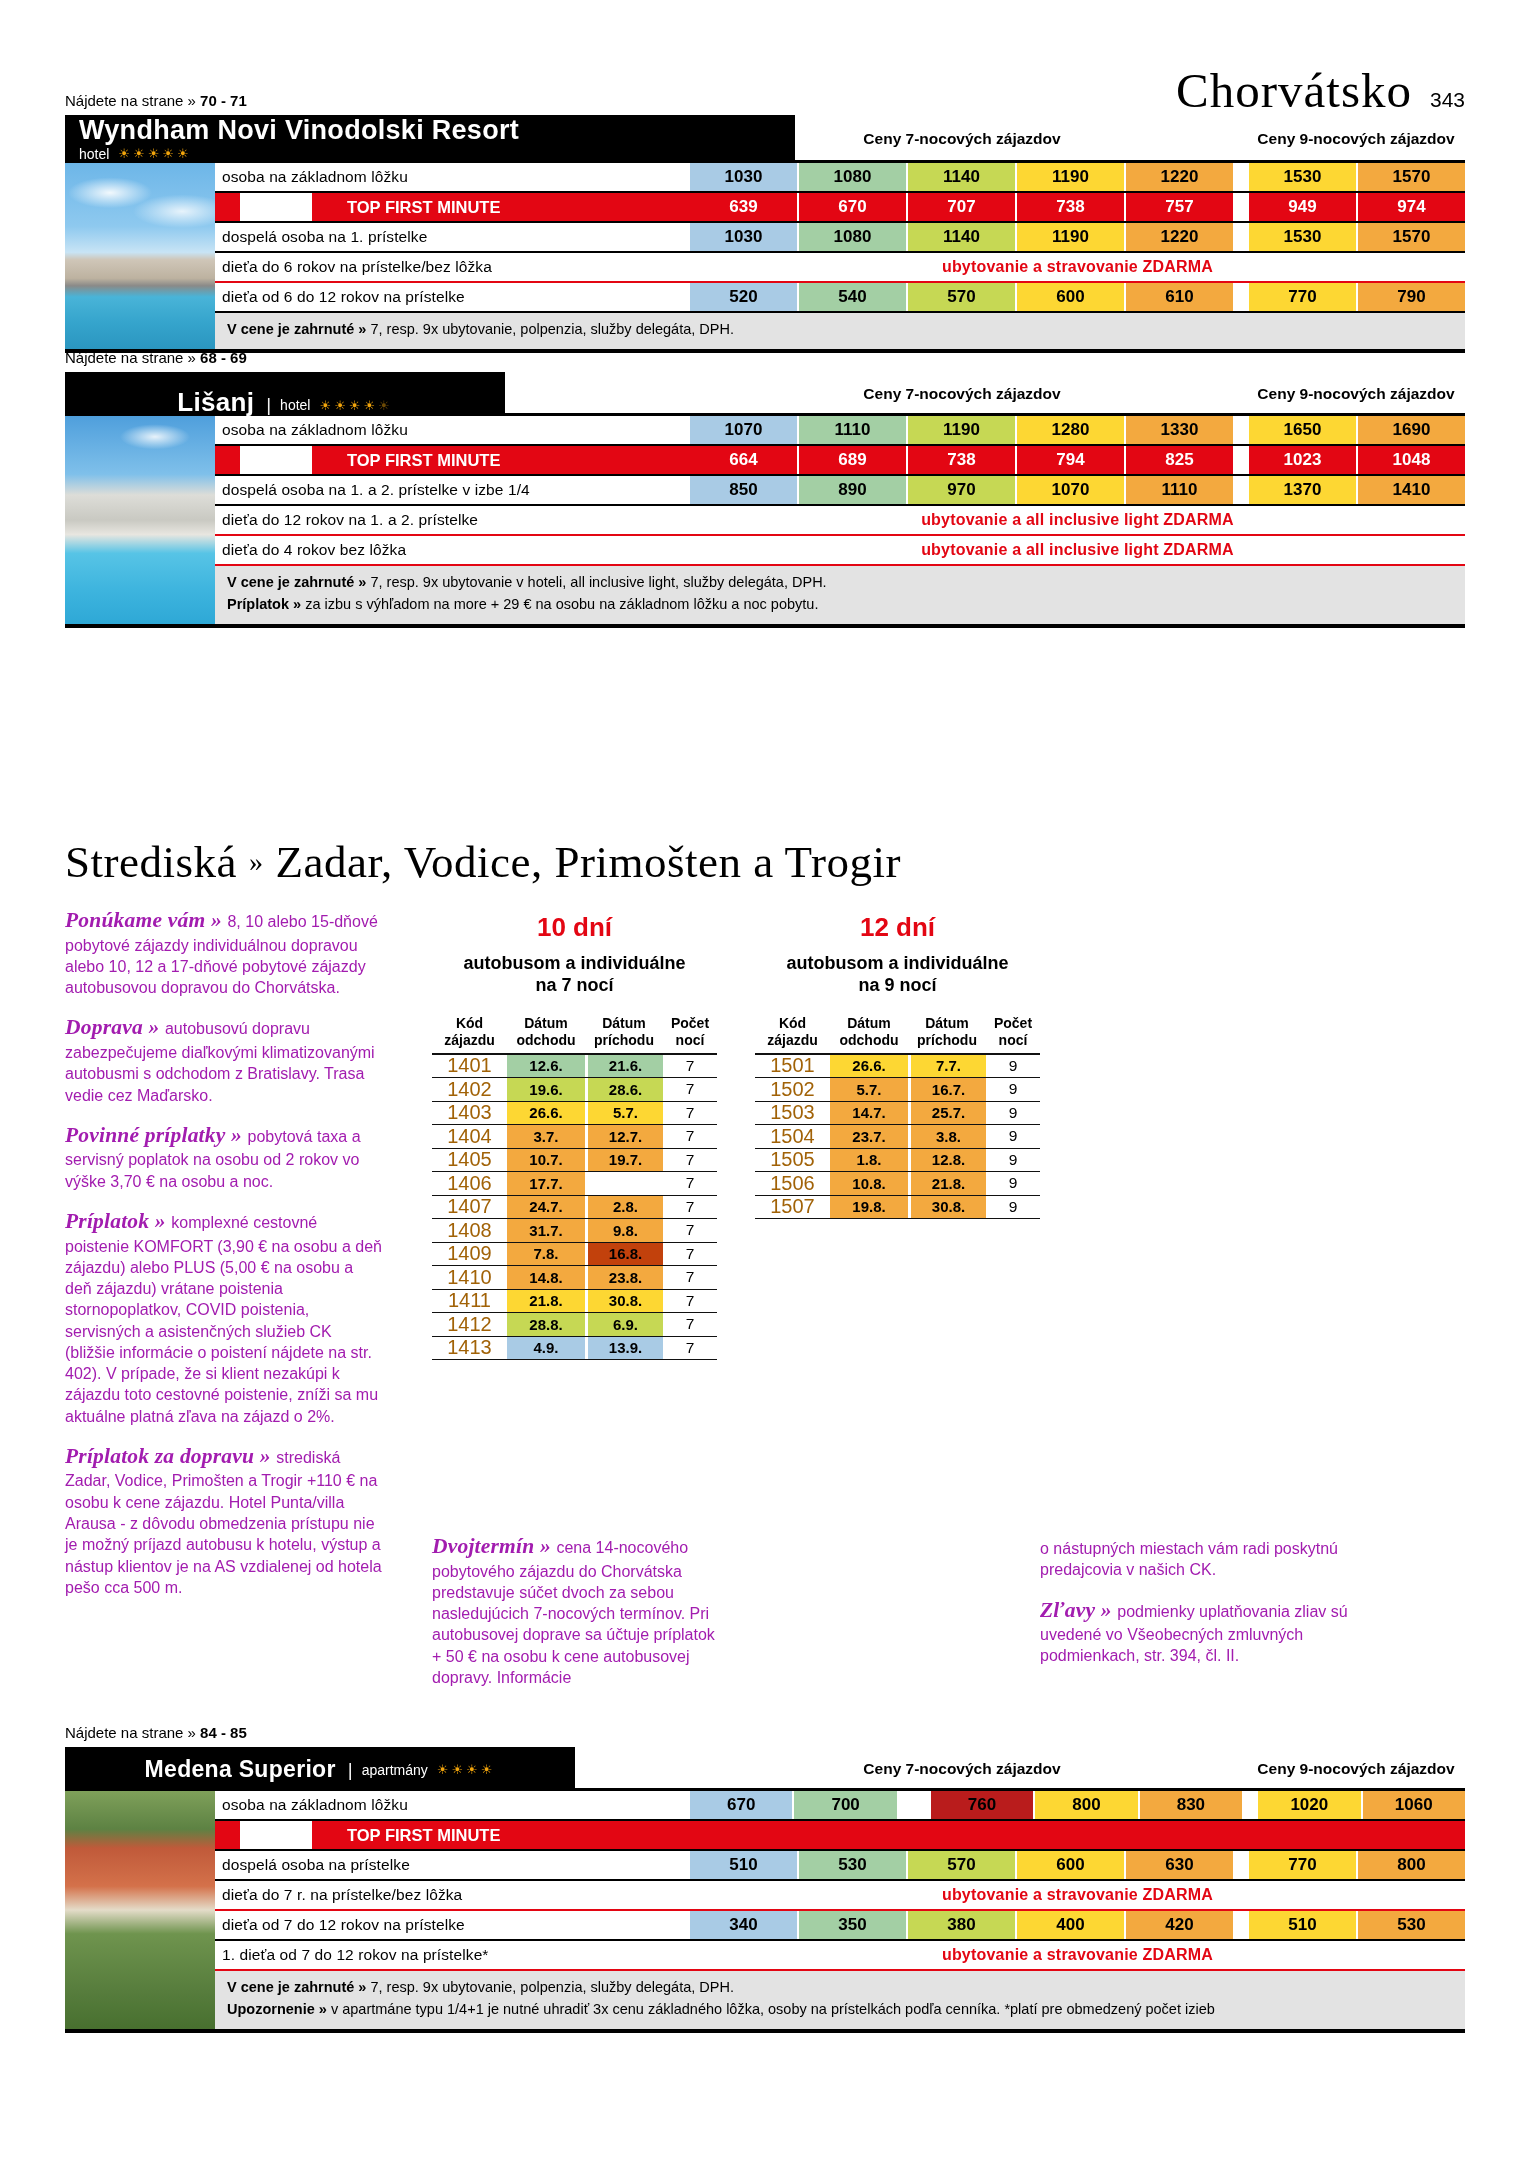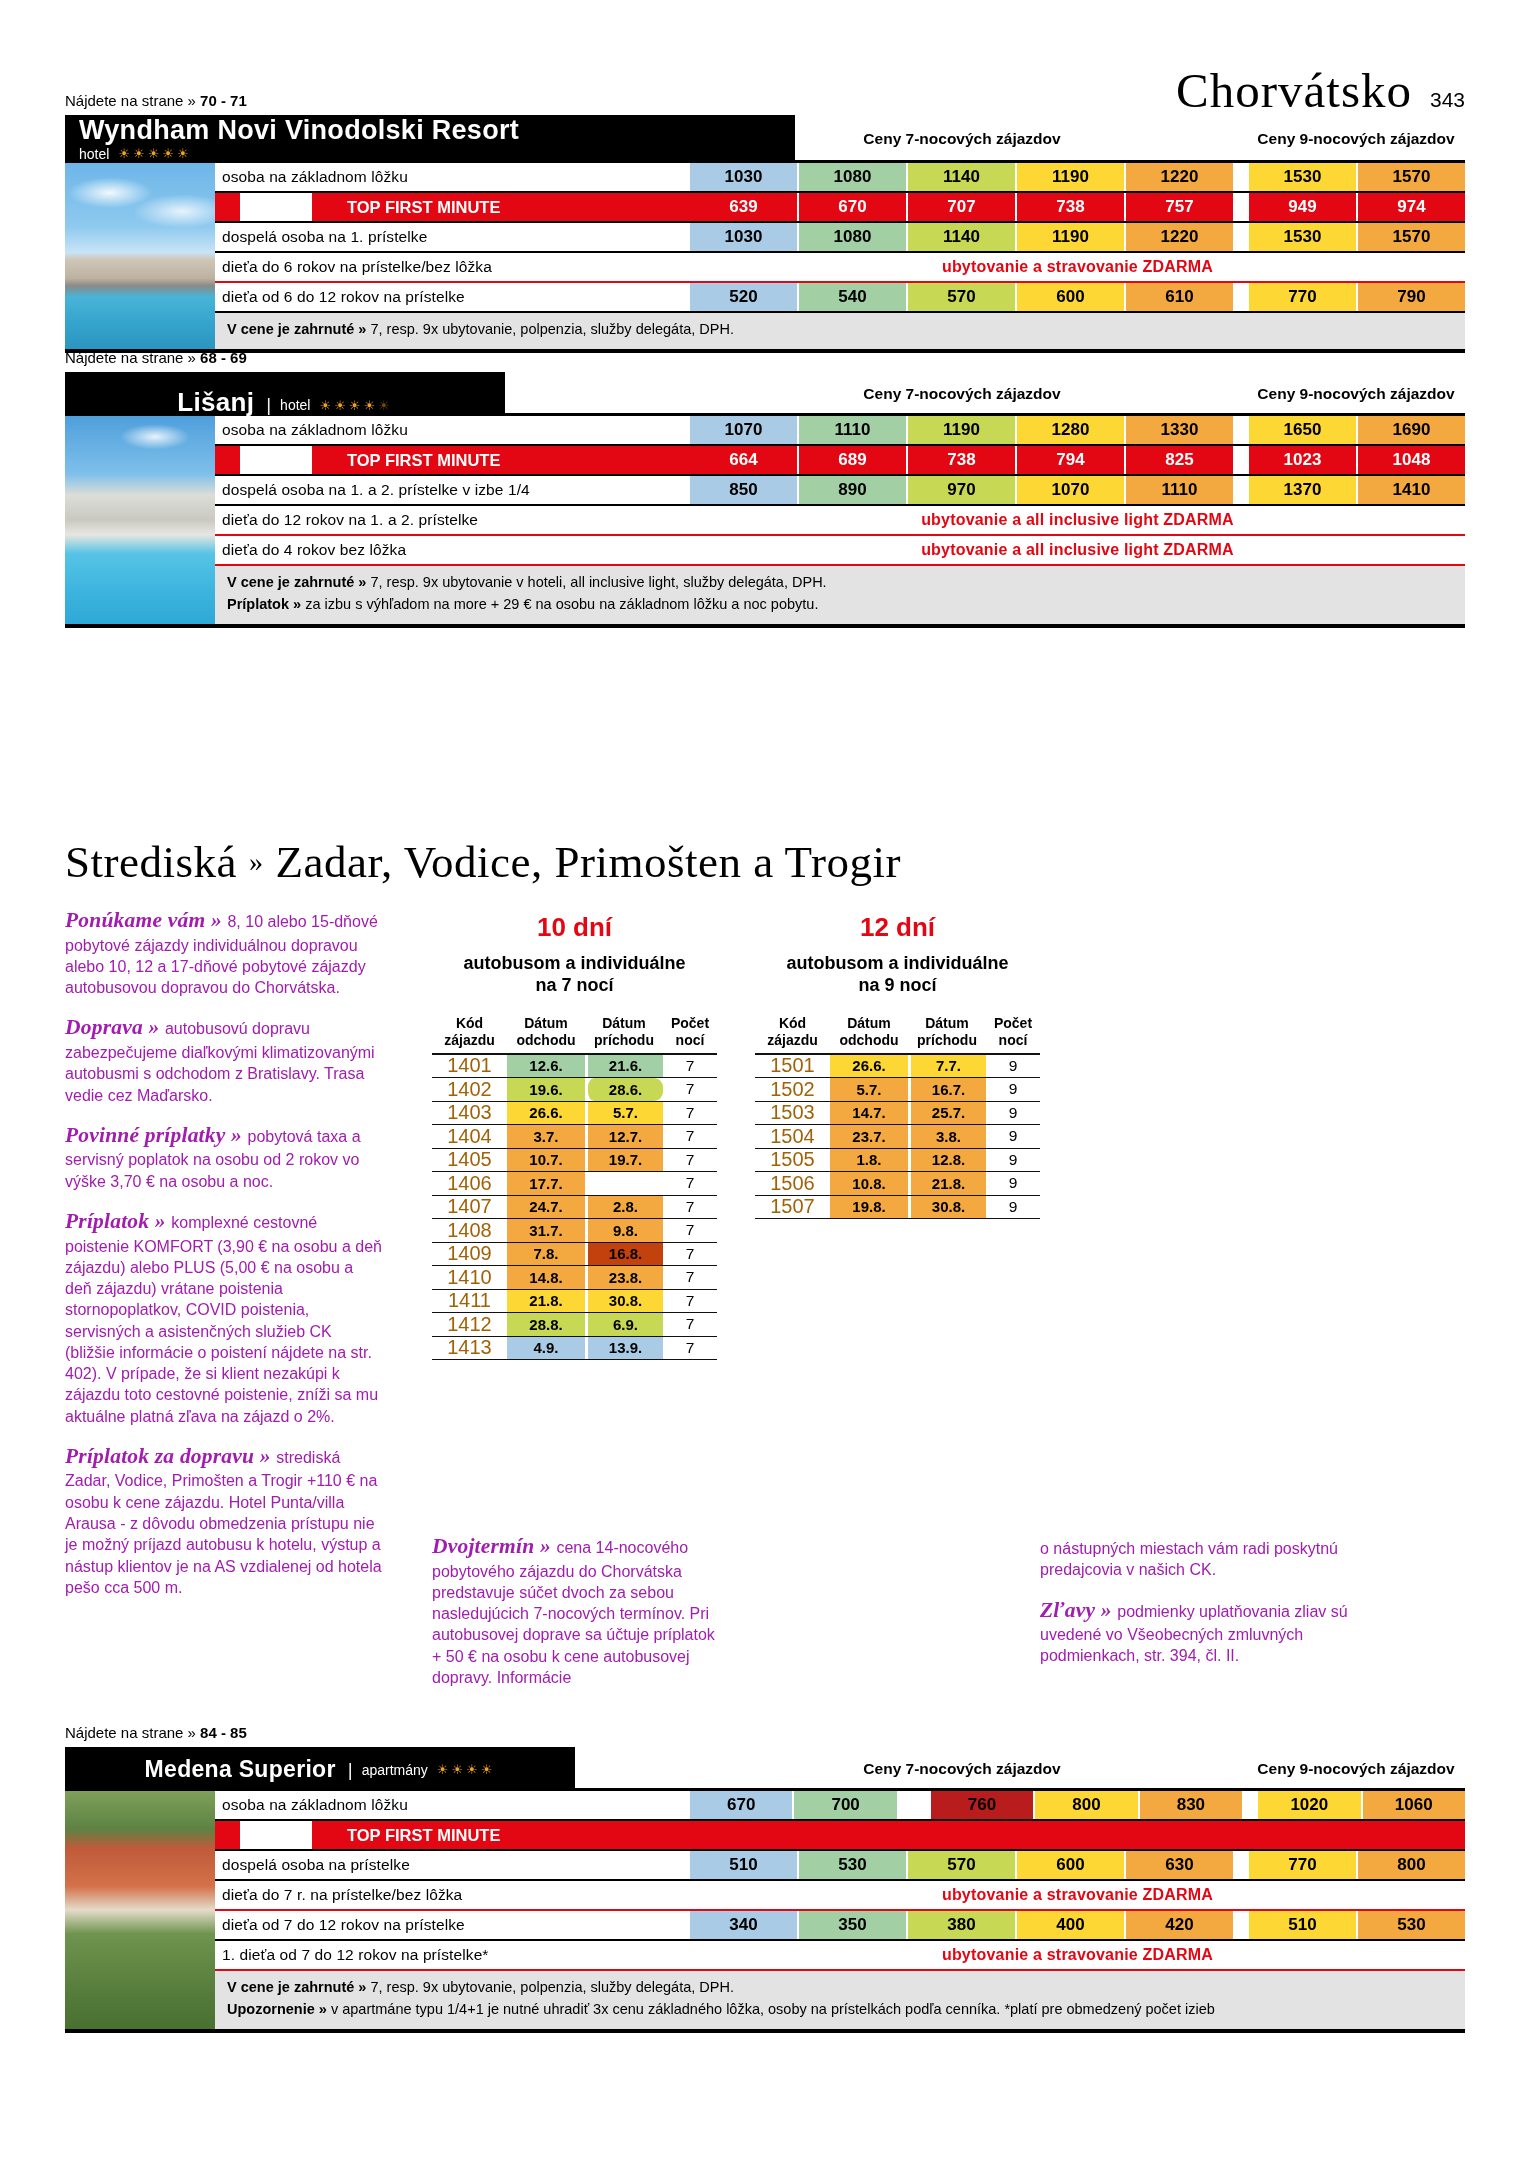--- a/index.html
+++ b/index.html
@@ -290,21 +290,21 @@
     <div class="drows">
       <div class="drow">
         <div class="dcode dc-code">1401</div>
         <div class="ddate dc-date" style="background: rgb(163, 207, 164);">12.6.</div>
         <div class="ddate darr dc-date" style="background: rgb(163, 207, 164);">21.6.</div>
         <div class="dn dc-n">7</div>
       </div>
       <div class="drow">
         <div class="dcode dc-code">1402</div>
         <div class="ddate dc-date" style="background: rgb(198, 216, 84);">19.6.</div>
-        <div class="ddate darr dc-date" style="background: rgb(198, 216, 84); border-radius: 9px;">28.6.</div>
+        <div class="ddate darr dc-date" style="background: rgb(198, 216, 84);">28.6.</div>
         <div class="dn dc-n">7</div>
       </div>
       <div class="drow">
         <div class="dcode dc-code">1403</div>
         <div class="ddate dc-date" style="background: rgb(253, 215, 51);">26.6.</div>
         <div class="ddate darr dc-date" style="background: rgb(253, 215, 51);">5.7.</div>
         <div class="dn dc-n">7</div>
       </div>
       <div class="drow">
         <div class="dcode dc-code">1404</div>

